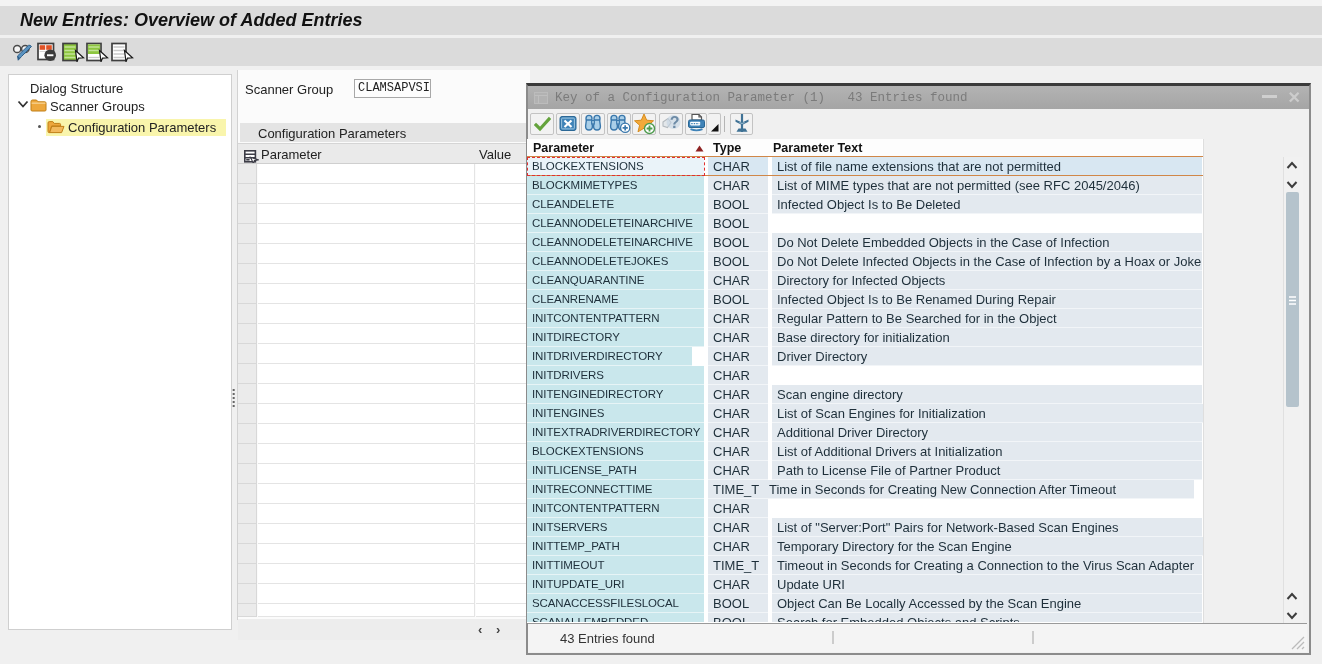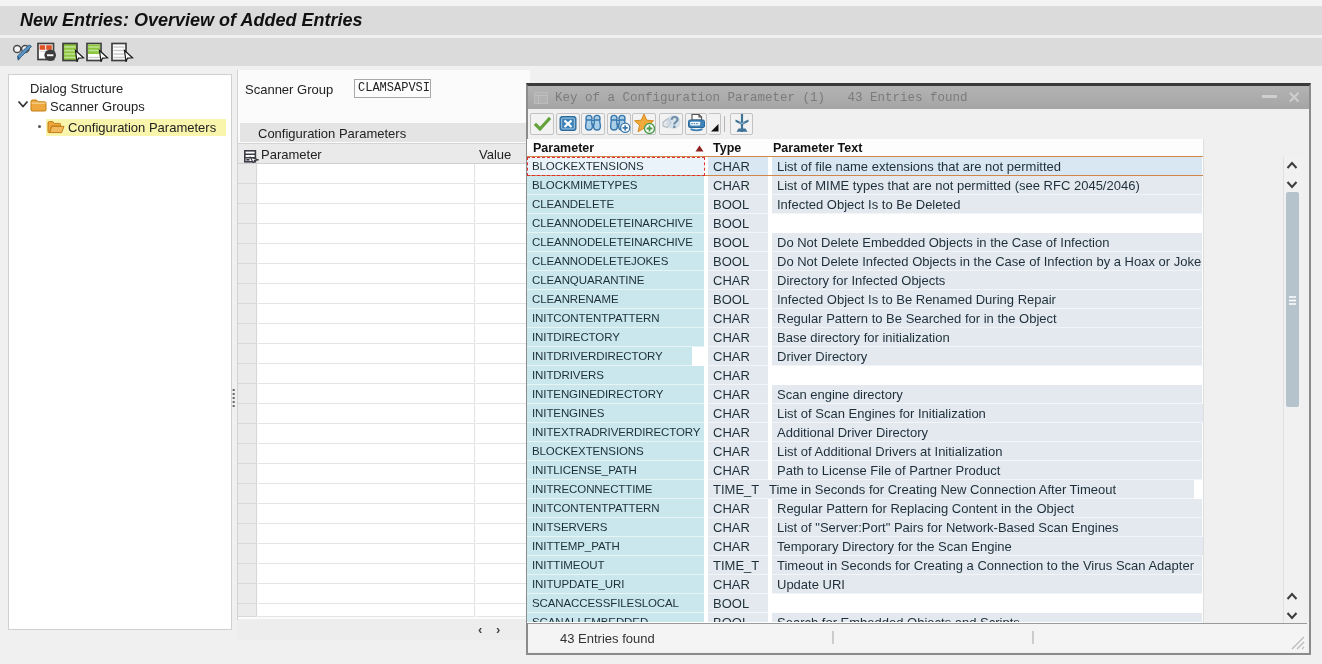--- a/index.html
+++ b/index.html
@@ -438,21 +438,20 @@
 <div class="pc w" style="left:245px;width:430px;background:#e3e9ef">Path to License File of Partner Product</div>
 </div>
 <div class="prow" style="top:480px;height:19px">
 <div class="pc" style="left:0px;width:177px;background:#c9e7ec">INITRECONNECTTIME</div>
 <div class="pc w" style="left:181px;width:60px;background:#e3e9ef">TIME_T</div>
 <div class="pc w" style="left:237px;width:430px;background:#e3e9ef">Time in Seconds for Creating New Connection After Timeout</div>
 </div>
 <div class="prow" style="top:499px;height:19px">
 <div class="pc" style="left:0px;width:177px;background:#c9e7ec">INITCONTENTPATTERN</div>
 <div class="pc w" style="left:181px;width:60px;background:#e3e9ef">CHAR</div>
-<div class="pc w" style="left:245px;width:430px;background:#e3e9ef">Regular Pattern for Replacing Content in the Object</div>
 </div>
 <div class="prow" style="top:518px;height:19px">
 <div class="pc" style="left:0px;width:177px;background:#c9e7ec">INITSERVERS</div>
 <div class="pc w" style="left:181px;width:60px;background:#e3e9ef">CHAR</div>
 <div class="pc w" style="left:245px;width:430px;background:#e3e9ef">List of "Server:Port" Pairs for Network-Based Scan Engines</div>
 </div>
 <div class="prow" style="top:537px;height:19px">
 <div class="pc" style="left:0px;width:177px;background:#c9e7ec">INITTEMP_PATH</div>
 <div class="pc w" style="left:181px;width:60px;background:#e3e9ef">CHAR</div>
 <div class="pc w" style="left:245px;width:450px;background:#e3e9ef">Temporary Directory for the Scan Engine</div>
@@ -463,20 +462,21 @@
 <div class="pc w" style="left:245px;width:430px;background:#e3e9ef">Timeout in Seconds for Creating a Connection to the Virus Scan Adapter</div>
 </div>
 <div class="prow" style="top:575px;height:19px">
 <div class="pc" style="left:0px;width:177px;background:#c9e7ec">INITUPDATE_URI</div>
 <div class="pc w" style="left:181px;width:60px;background:#e3e9ef">CHAR</div>
 <div class="pc w" style="left:245px;width:430px;background:#e3e9ef">Update URI</div>
 </div>
 <div class="prow" style="top:594px;height:19px">
 <div class="pc" style="left:0px;width:177px;background:#c9e7ec">SCANACCESSFILESLOCAL</div>
 <div class="pc w" style="left:181px;width:60px;background:#e3e9ef">BOOL</div>
+<div class="pc w" style="left:245px;width:430px;background:#e3e9ef">Object Can Be Locally Accessed by the Scan Engine</div>
 </div>
 <div class="prow" style="top:613px;height:19px">
 <div class="pc" style="left:0px;width:177px;background:#c9e7ec">SCANALLEMBEDDED</div>
 <div class="pc w" style="left:181px;width:60px;background:#e3e9ef">BOOL</div>
 <div class="pc w" style="left:245px;width:430px;background:#e3e9ef">Search for Embedded Objects and Scripts</div>
 </div>
 </div>
 </div>
 <div class="abs" id="selbox"></div>
 <div class="abs" id="focbox"></div>

